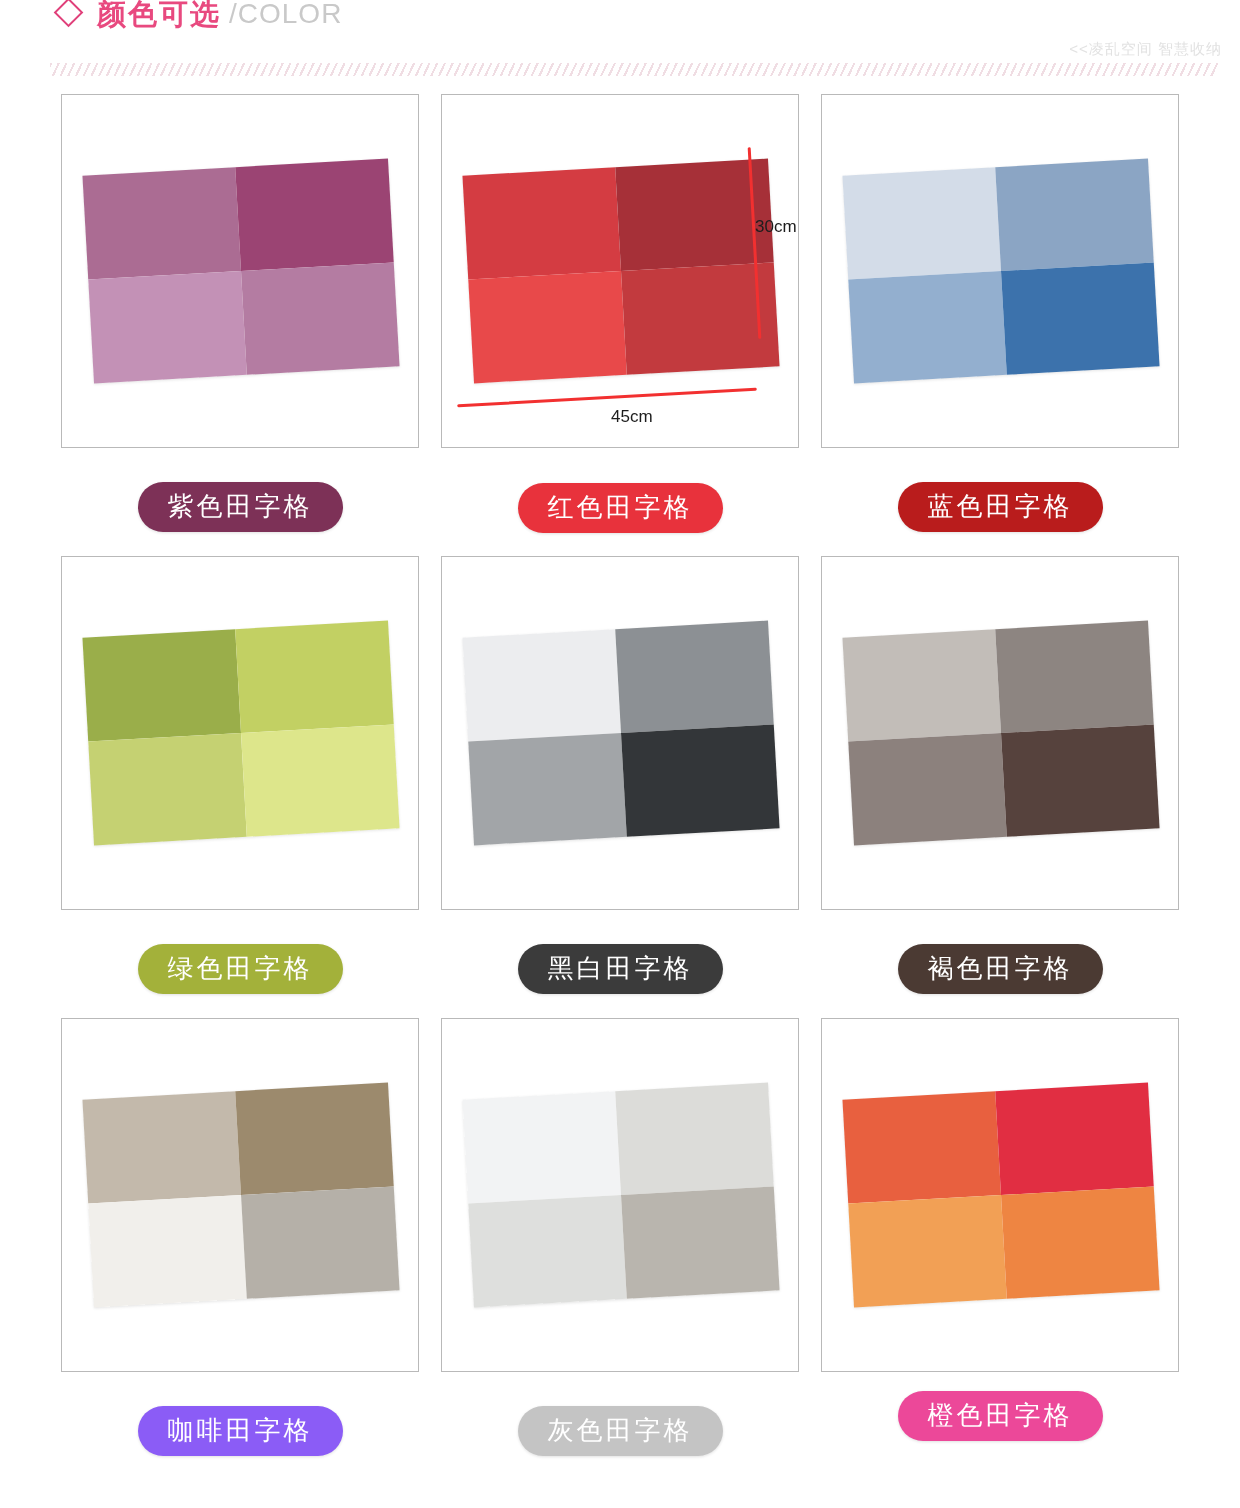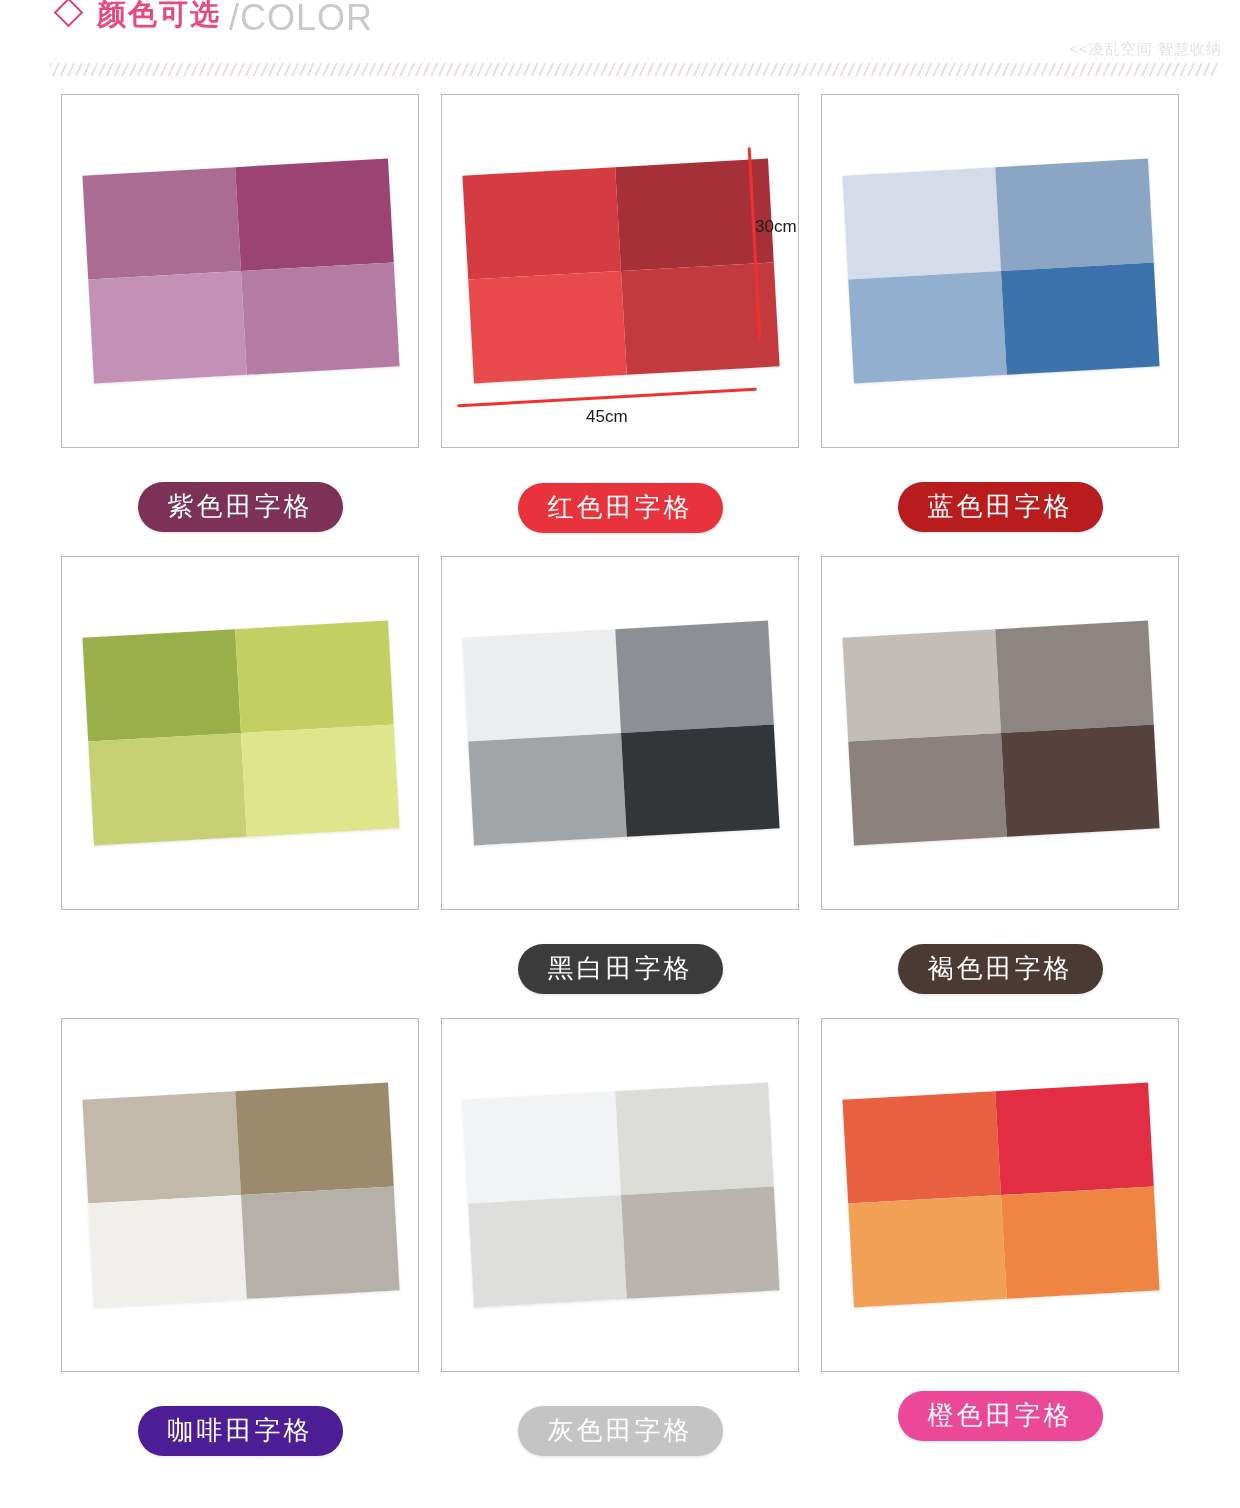--- a/index.html
+++ b/index.html
@@ -37,21 +37,21 @@
     margin-top: 2px;
   }
   .header-title-cn {
     font-size: 29px;
     font-weight: bold;
     color: #e8497f;
     letter-spacing: 2px;
     line-height: 1;
   }
   .header-title-en {
-    font-size: 36px;
+    font-size: 28px;
     color: #c9c9c9;
     letter-spacing: 1px;
     margin-left: 8px;
     line-height: 1;
   }
   .header-right {
     margin-left: auto;
     font-size: 15px;
     color: #e2e2e2;
     letter-spacing: 1px;
@@ -132,21 +132,21 @@
     border-radius: 2px;
   }
   .dim-label {
     position: absolute;
     font-size: 17px;
     color: #1d1d1d;
     font-family: "Liberation Sans", sans-serif;
     white-space: nowrap;
   }
   .dim-label.right { top: 122px; left: 313px; }
-  .dim-label.bottom { top: 312px; left: 144px; }
+  .dim-label.bottom { top: 312px; left: 169px; }
 
   
   .badge {
     margin-top: 34px;
     display: inline-block;
     padding: 11px 30px 13px 30px;
     border-radius: 30px;
     font-size: 26px;
     line-height: 1;
     letter-spacing: 3px;
@@ -209,20 +209,21 @@
     </div>
     <div class="color-cell">
       <div class="photo-frame">
         <div class="mat">
           <div class="q" style="background: rgb(154, 174, 74);"></div>
           <div class="q" style="background: rgb(194, 208, 99);"></div>
           <div class="q" style="background: rgb(197, 209, 114);"></div>
           <div class="q" style="background: rgb(221, 230, 139);"></div>
         </div>
       </div>
+      <div class="badge" style="background: rgb(163, 177, 58);">绿色田字格</div>
     </div>
     <div class="color-cell">
       <div class="photo-frame">
         <div class="mat">
           <div class="q" style="background: rgb(236, 237, 239);"></div>
           <div class="q" style="background: rgb(140, 144, 148);"></div>
           <div class="q" style="background: rgb(162, 165, 168);"></div>
           <div class="q" style="background: rgb(51, 54, 57);"></div>
         </div>
       </div>
@@ -241,21 +242,21 @@
     </div>
     <div class="color-cell">
       <div class="photo-frame">
         <div class="mat">
           <div class="q" style="background: rgb(195, 185, 171);"></div>
           <div class="q" style="background: rgb(156, 138, 109);"></div>
           <div class="q" style="background: rgb(241, 239, 235);"></div>
           <div class="q" style="background: rgb(181, 176, 168);"></div>
         </div>
       </div>
-      <div class="badge" style="background: #4c1d95;">咖啡田字格</div>
+      <div class="badge" style="background: #8b5cf6;">咖啡田字格</div>
     </div>
     <div class="color-cell">
       <div class="photo-frame">
         <div class="mat">
           <div class="q" style="background: rgb(242, 243, 244);"></div>
           <div class="q" style="background: rgb(220, 220, 217);"></div>
           <div class="q" style="background: rgb(222, 223, 221);"></div>
           <div class="q" style="background: rgb(185, 181, 174);"></div>
         </div>
       </div>

